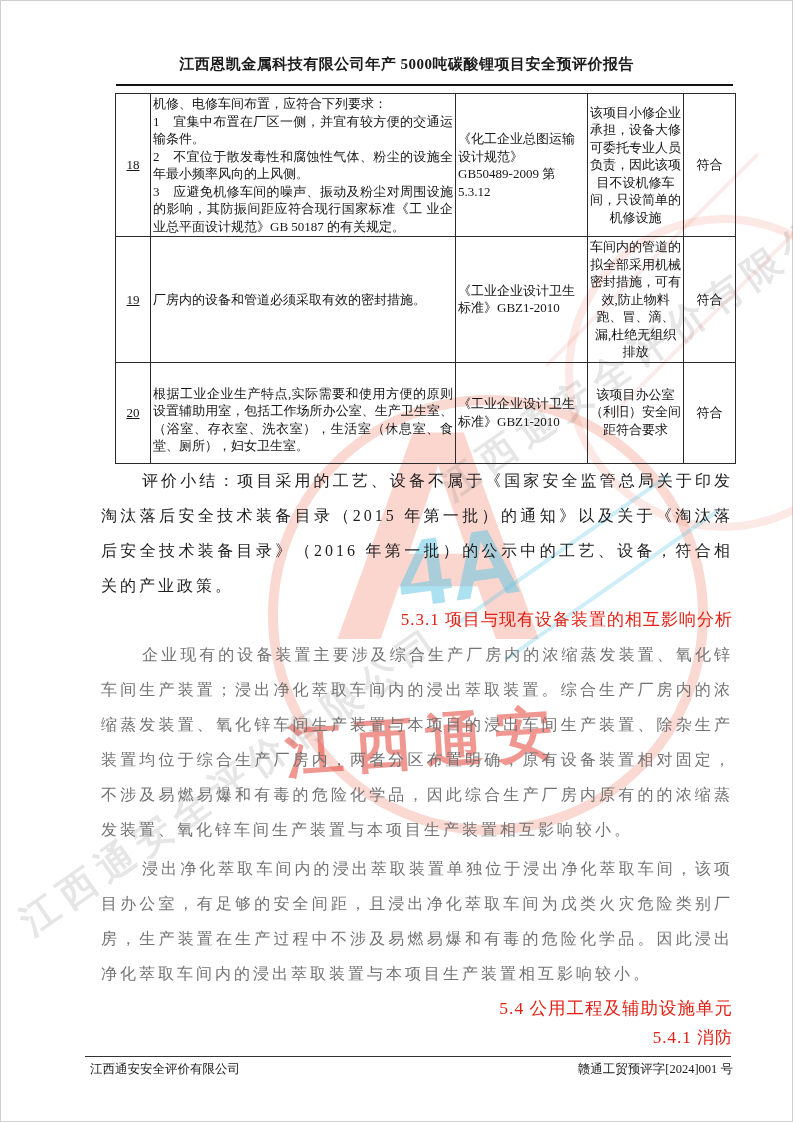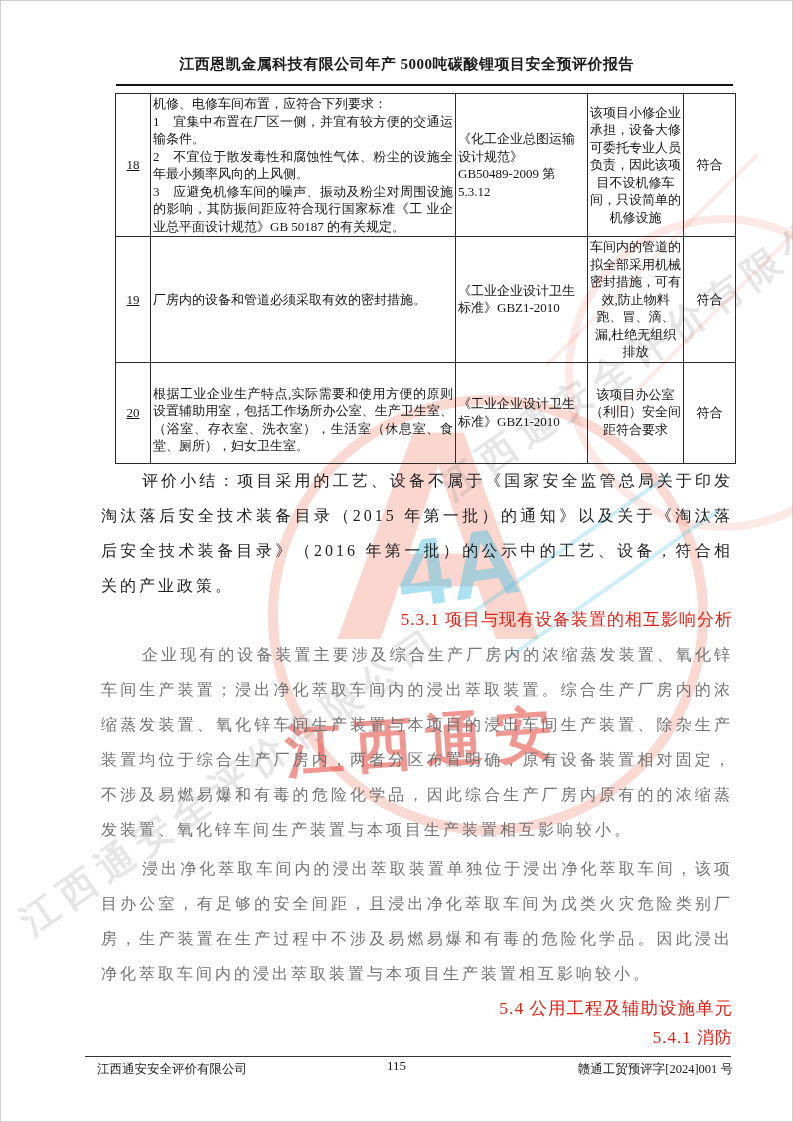--- a/index.html
+++ b/index.html
@@ -26,21 +26,21 @@
   .flow{position:absolute;left:97px;top:459px;width:640px;z-index:2;
     font-size:16px;line-height:35px;letter-spacing:3px;text-align:justify;color:#1f1f1f;}
   .flow p{margin:4px;text-indent:41px;}
   .red{color:#737373;}
   .h-red{color:#e21f12;font-weight:normal;font-size:17px;line-height:26px;letter-spacing:1px;text-align:right;}
   .h531{margin:8px 0 6px 0;text-indent:41px;}
   .h54{margin:14px 0 0 0;text-indent:0;font-size:17.5px;}
   .h541{margin:17px 0 0 0;text-indent:41px;}
   
   .foot-rule{position:absolute;left:85px;top:1056px;width:646px;border-top:1.5px solid #333;z-index:2;}
-  .foot-left{position:absolute;left:97px;top:1061px;font-size:12.5px;z-index:2;}
+  .foot-left{position:absolute;left:90px;top:1061px;font-size:12.5px;z-index:2;}
   .foot-page{position:absolute;left:0;right:0;top:1058px;text-align:center;font-size:13px;z-index:2;}
   .foot-right{position:absolute;right:60px;top:1061px;font-size:12.5px;z-index:2;}
   
   .wm{position:absolute;inset:0;z-index:1;pointer-events:none;}
   .wm-ring{position:absolute;left:268px;top:395px;width:420px;height:420px;
     border:10px solid rgba(238,128,105,.30);border-radius:50%;}
   .wm-ring2{position:absolute;left:565px;top:215px;width:300px;height:300px;
     border:8px solid rgba(238,128,105,.18);border-radius:50%;}
   .wm-A{position:absolute;left:330px;top:385px;font-size:300px;line-height:300px;font-weight:bold;
     color:rgba(238,128,105,.32);font-family:"Liberation Sans",sans-serif;}
@@ -119,16 +119,15 @@
     <p>评价小结：项目采用的工艺、设备不属于《国家安全监管总局关于印发淘汰落后安全技术装备目录（2015 年第一批）的通知》以及关于《淘汰落后安全技术装备目录》（2016 年第一批）的公示中的工艺、设备，符合相关的产业政策。</p>
     <p class="h-red h531">5.3.1 项目与现有设备装置的相互影响分析</p>
     <p class="red">企业现有的设备装置主要涉及综合生产厂房内的浓缩蒸发装置、氧化锌车间生产装置；浸出净化萃取车间内的浸出萃取装置。综合生产厂房内的浓缩蒸发装置、氧化锌车间生产装置与本项目的浸出车间生产装置、除杂生产装置均位于综合生产厂房内，两者分区布置明确，原有设备装置相对固定，不涉及易燃易爆和有毒的危险化学品，因此综合生产厂房内原有的的浓缩蒸发装置、氧化锌车间生产装置与本项目生产装置相互影响较小。</p>
     <p class="red">浸出净化萃取车间内的浸出萃取装置单独位于浸出净化萃取车间，该项目办公室，有足够的安全间距，且浸出净化萃取车间为戊类火灾危险类别厂房，生产装置在生产过程中不涉及易燃易爆和有毒的危险化学品。因此浸出净化萃取车间内的浸出萃取装置与本项目生产装置相互影响较小。</p>
     <p class="h-red h54">5.4 公用工程及辅助设施单元</p>
     <p class="h-red h541">5.4.1 消防</p>
   </div>
 
   <div class="foot-rule"></div>
   <div class="foot-left">江西通安安全评价有限公司</div>
-  <div class="foot-page">115</div>
   <div class="foot-right">赣通工贸预评字[2024]001 号</div>
 
 </div>
 
 </body></html>

